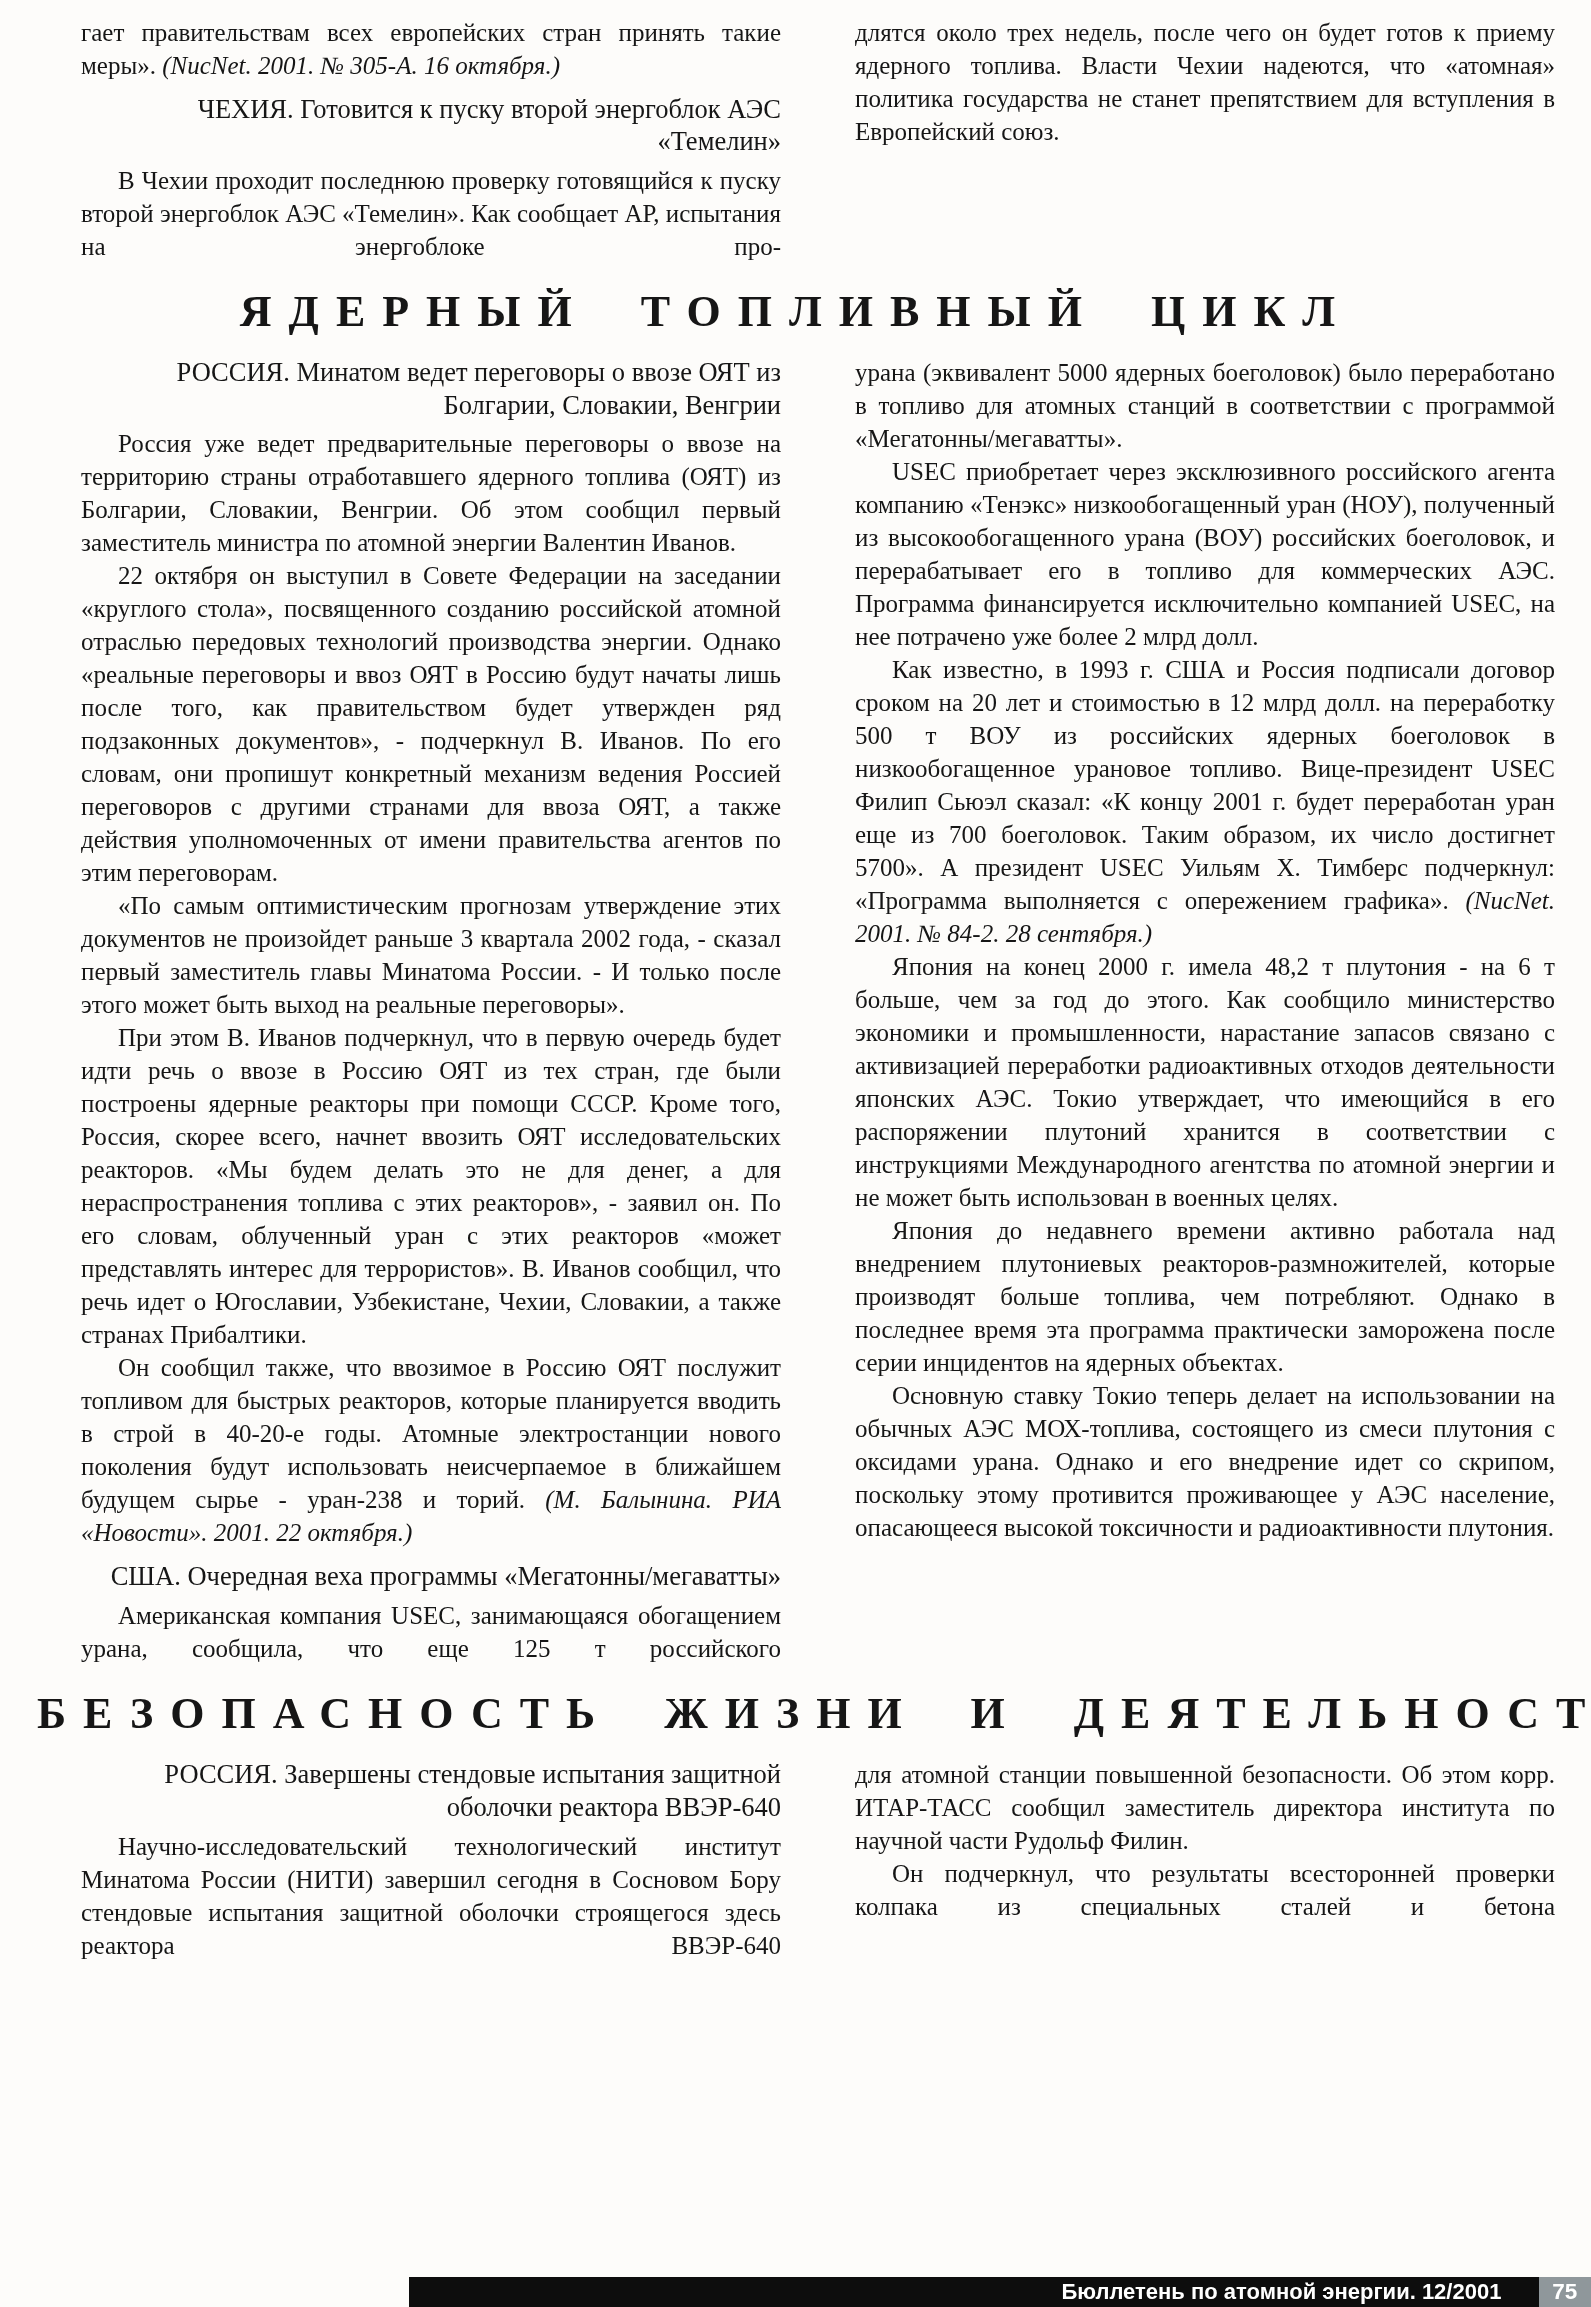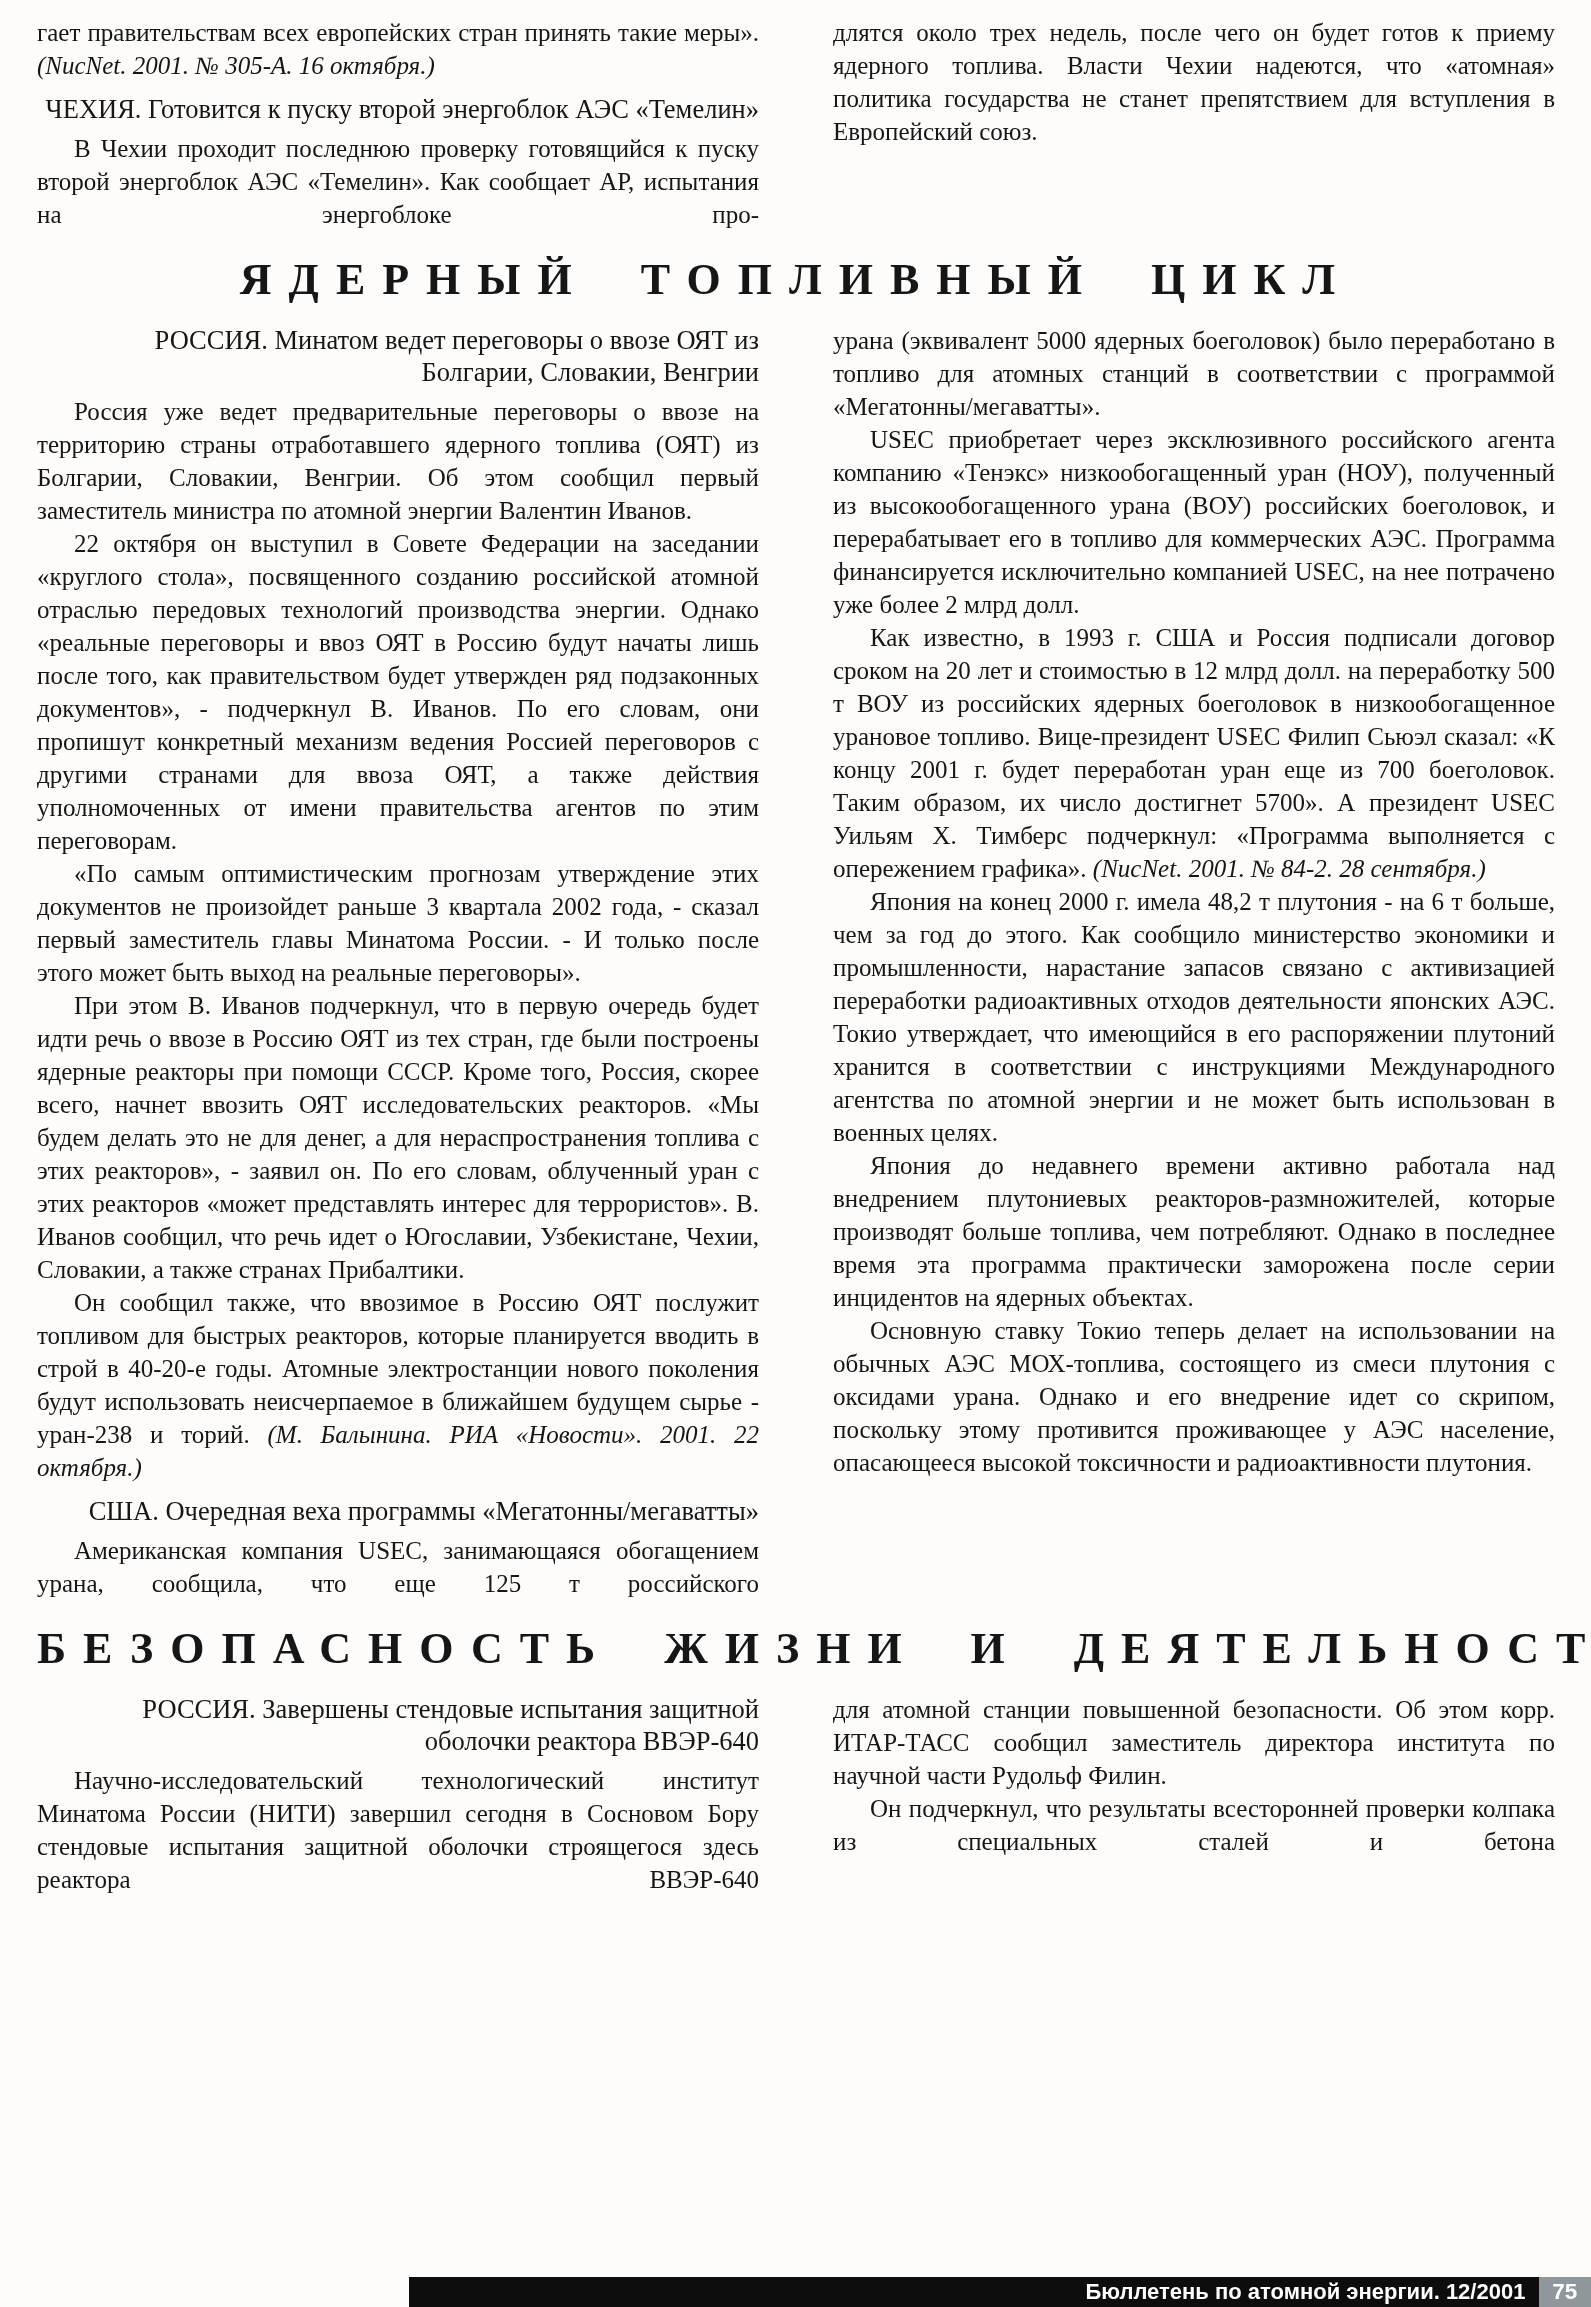--- a/index.html
+++ b/index.html
@@ -15,20 +15,21 @@
     color: #161616;
     font-family: "Liberation Serif", serif;
     overflow: hidden;
   }
   .content {
     padding: 16px 37px 0 37px;
   }
   .two-col {
     display: flex;
     gap: 74px;
+    margin-left: 44px;
   }
   .col {
     flex: 1 1 0;
     min-width: 0;
   }
   .body-text {
     margin: 0;
     font-size: 25px;
     line-height: 1.32;
     text-align: justify;
@@ -66,20 +67,21 @@
   .footer-bar {
     position: absolute;
     left: 409px;
     right: 0;
     bottom: 0;
     height: 30.5px;
     background: #0d0d0d;
     display: flex;
     align-items: center;
     justify-content: flex-end;
+    gap: 24px;
   }
   .footer-text {
     color: #ffffff;
     font-family: "Liberation Sans", sans-serif;
     font-weight: 700;
     font-size: 22px;
     margin-right: 13.3px;
     white-space: nowrap;
   }
   .page-number {

